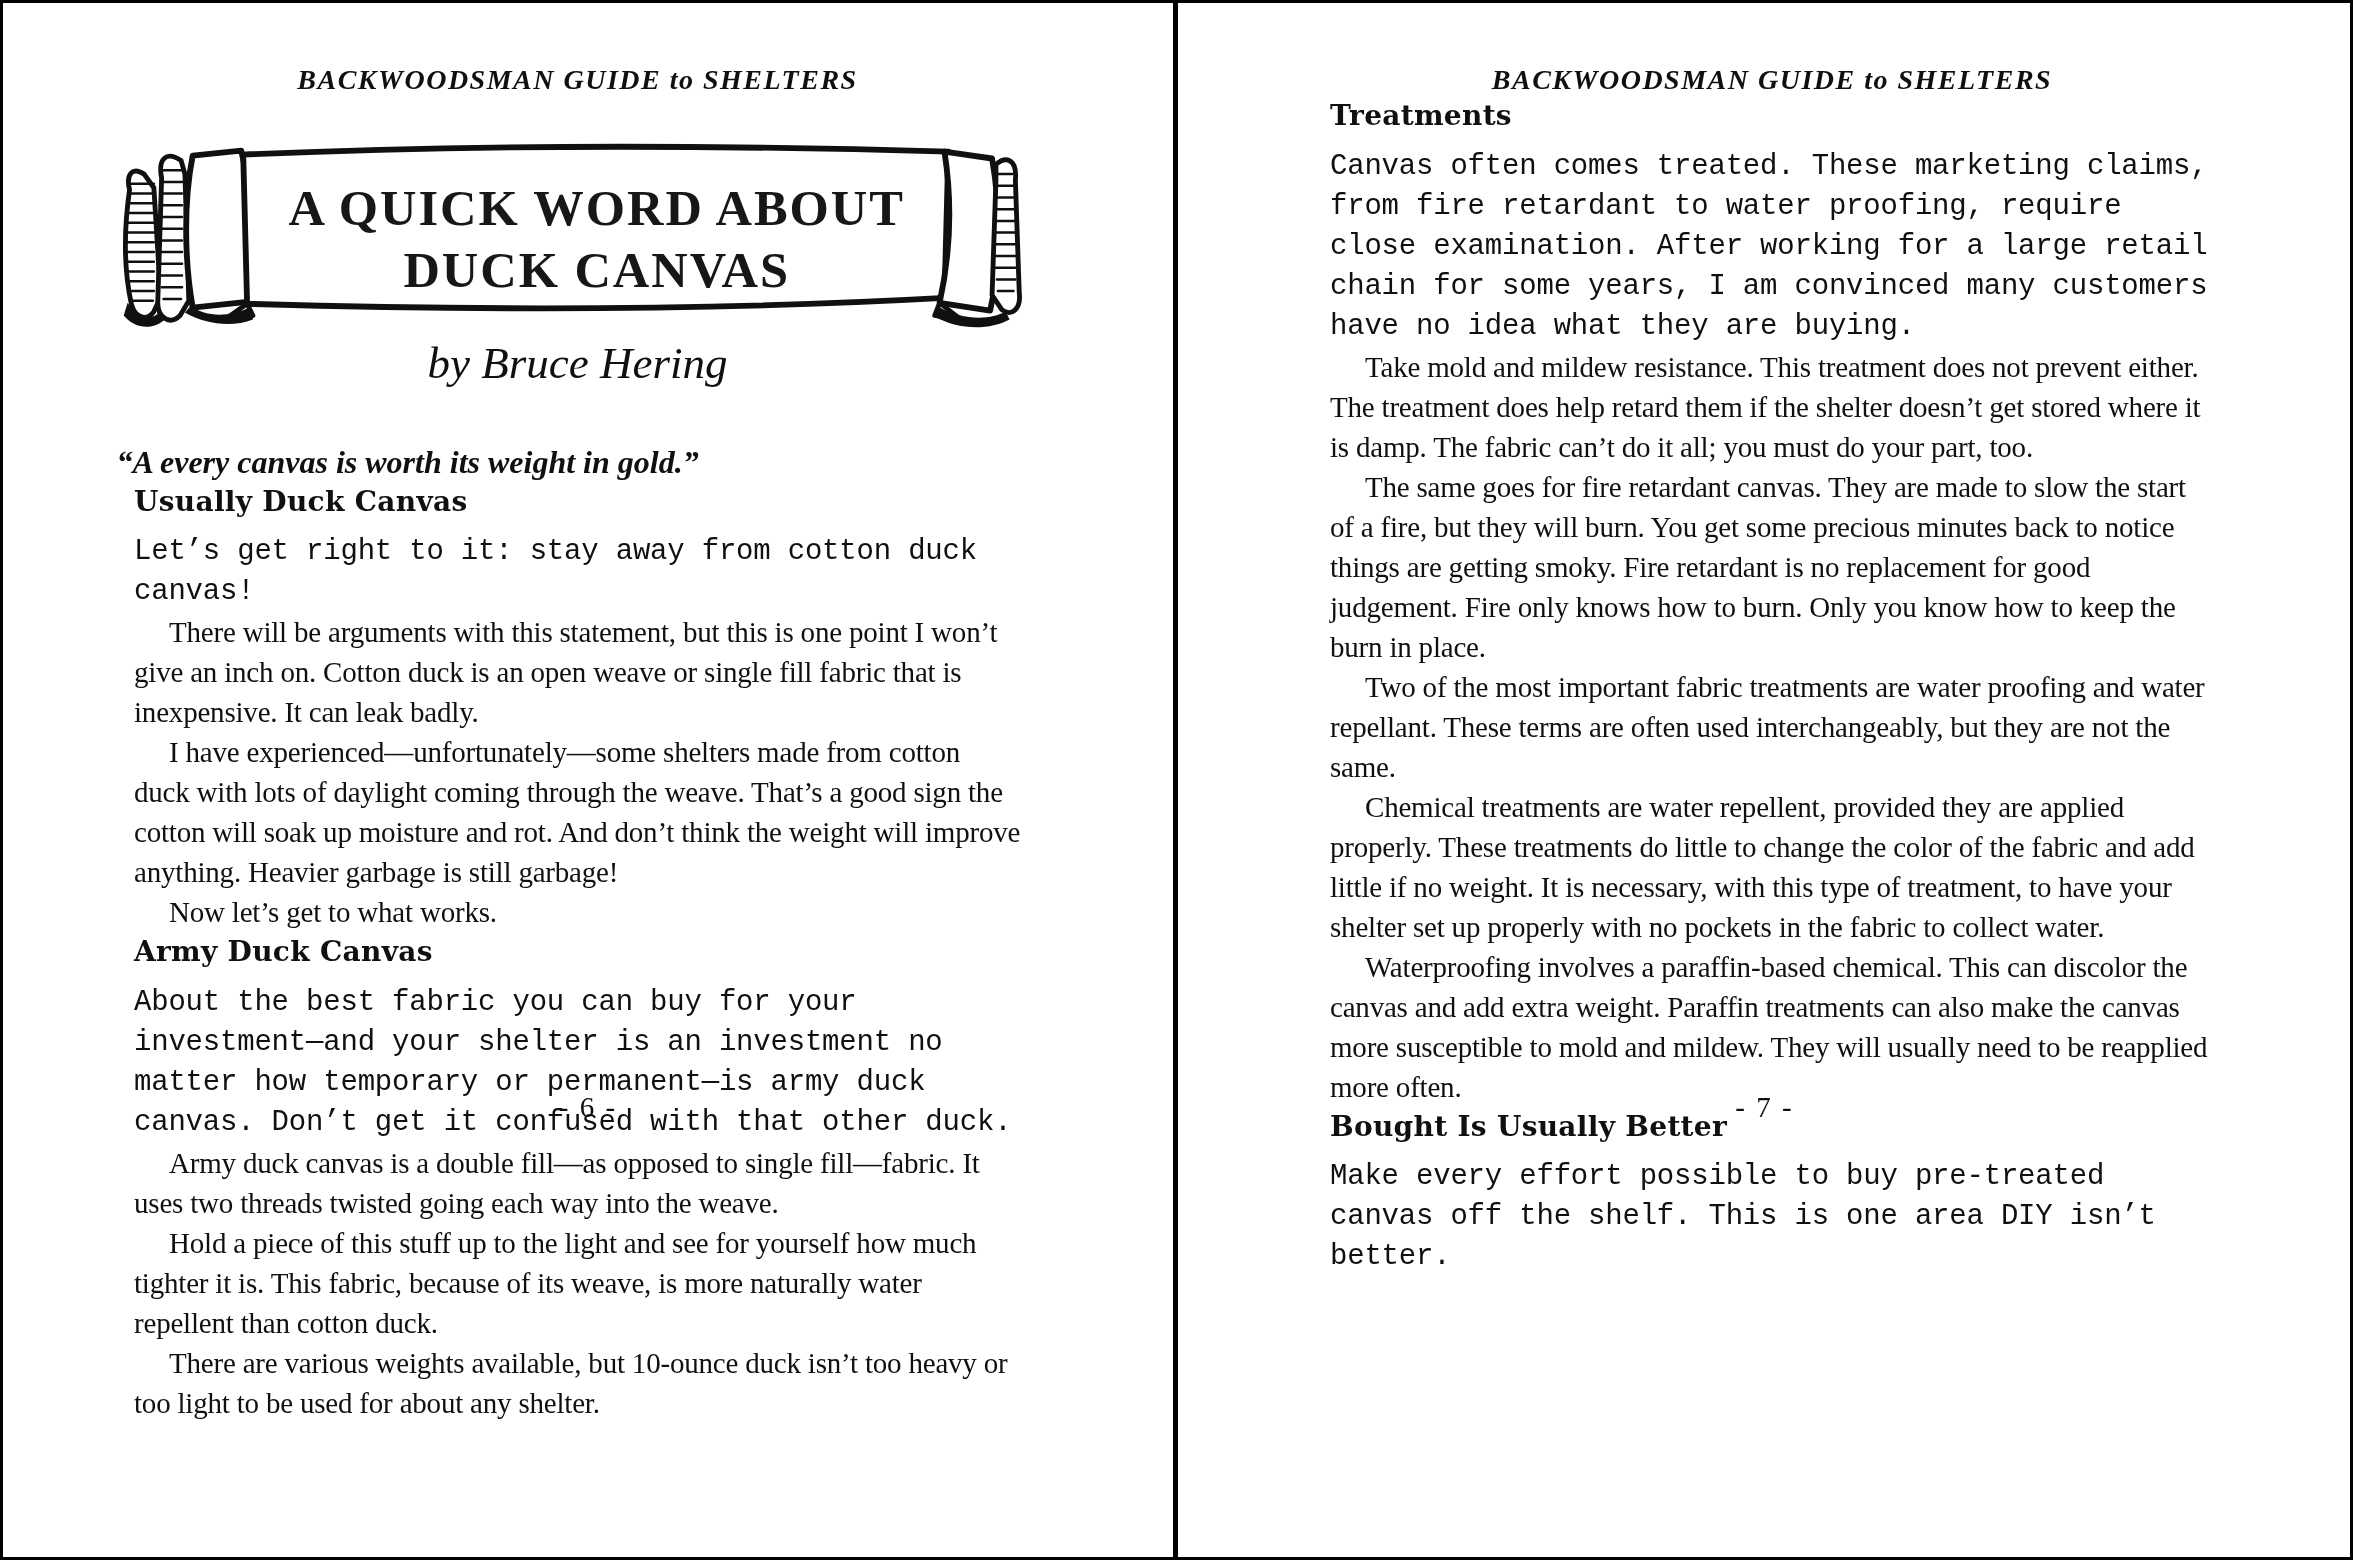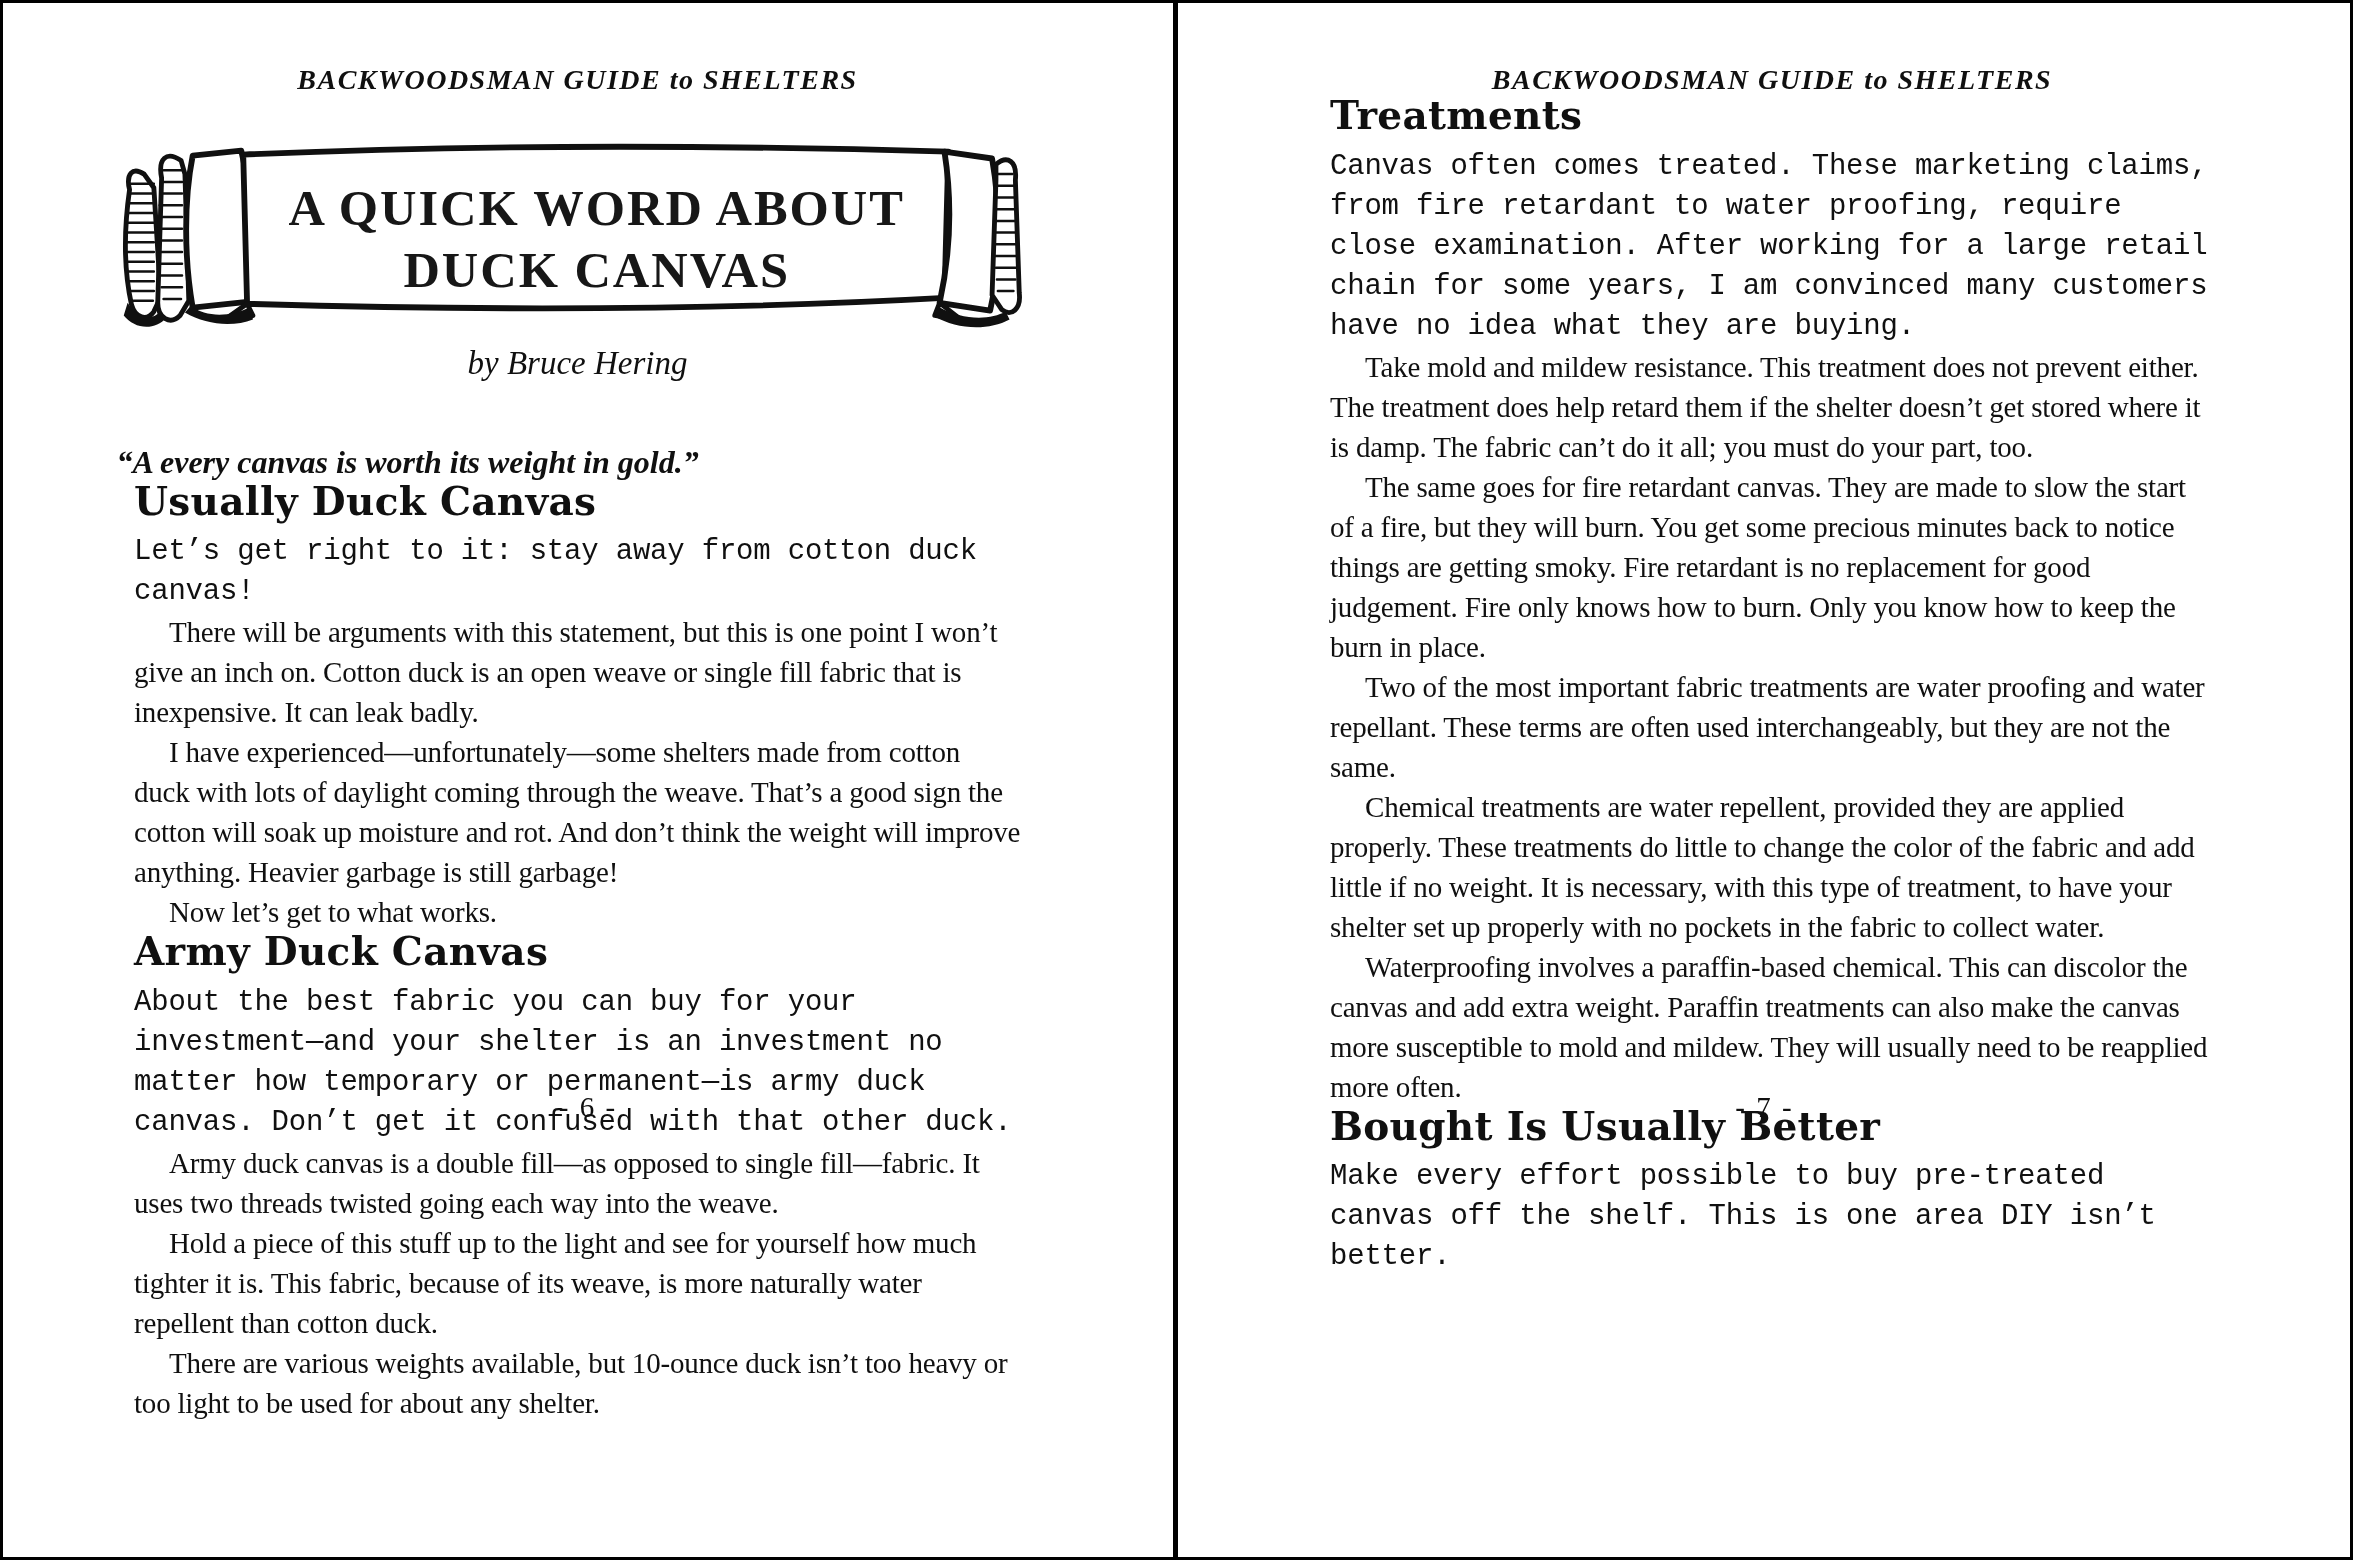--- a/index.html
+++ b/index.html
@@ -43,37 +43,37 @@
   .banner-wrap {
     margin: 43px 0 0 -19.5px;
     width: 913px;
     height: 195px;
   }
   .banner-svg { width: 100%; height: 100%; display: block; }
 
   .byline {
     text-align: center;
     font-style: italic;
-    font-size: 33px;
+    font-size: 45px;
     line-height: 39px;
     margin-top: 9.8px;
   }
 
   .pull-quote {
     font-style: italic;
     font-weight: 700;
     font-size: 32px;
     line-height: 39px;
     margin: 60px 0 0 -17.6px;
   }
 
   h2.section-heading {
     font-family: "DejaVu Serif", serif;
     font-weight: 700;
-    font-size: 39px;
+    font-size: 28px;
     line-height: 39px;
     letter-spacing: 0.3px;
     margin: 0;
   }
   .mt-quote-gap  { margin-top: 43px; }   
   .mt-army      { margin-top: 29px; }
   .mt-treat     { margin-top: 60px; }
   .mt-bought    { margin-top: 41px; }
 
   p.body-par {

